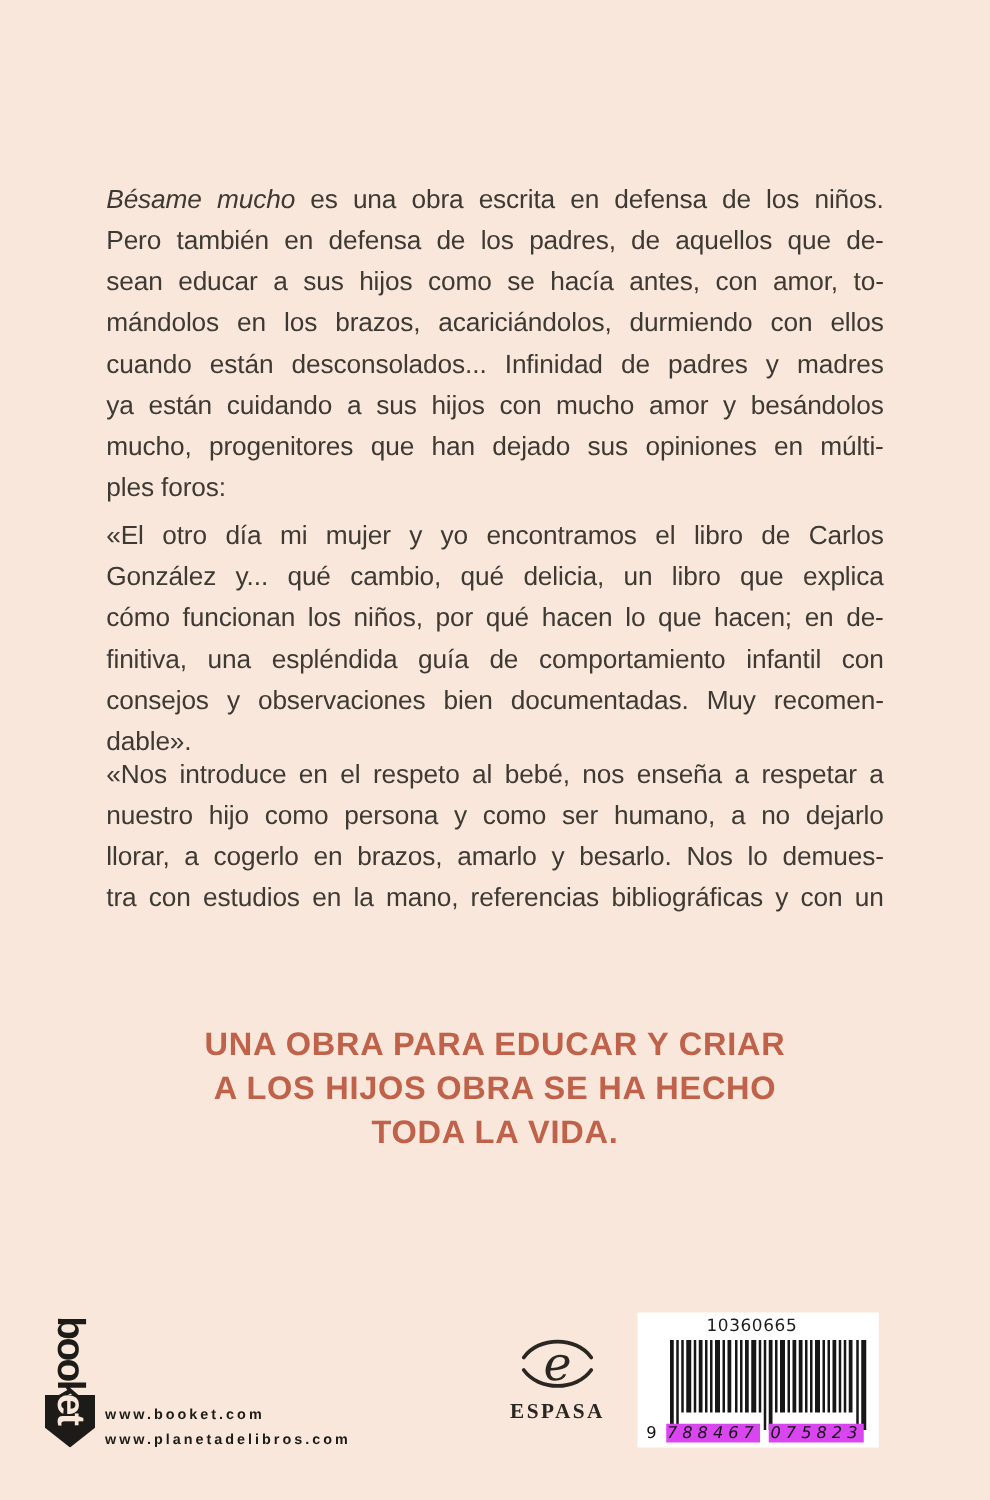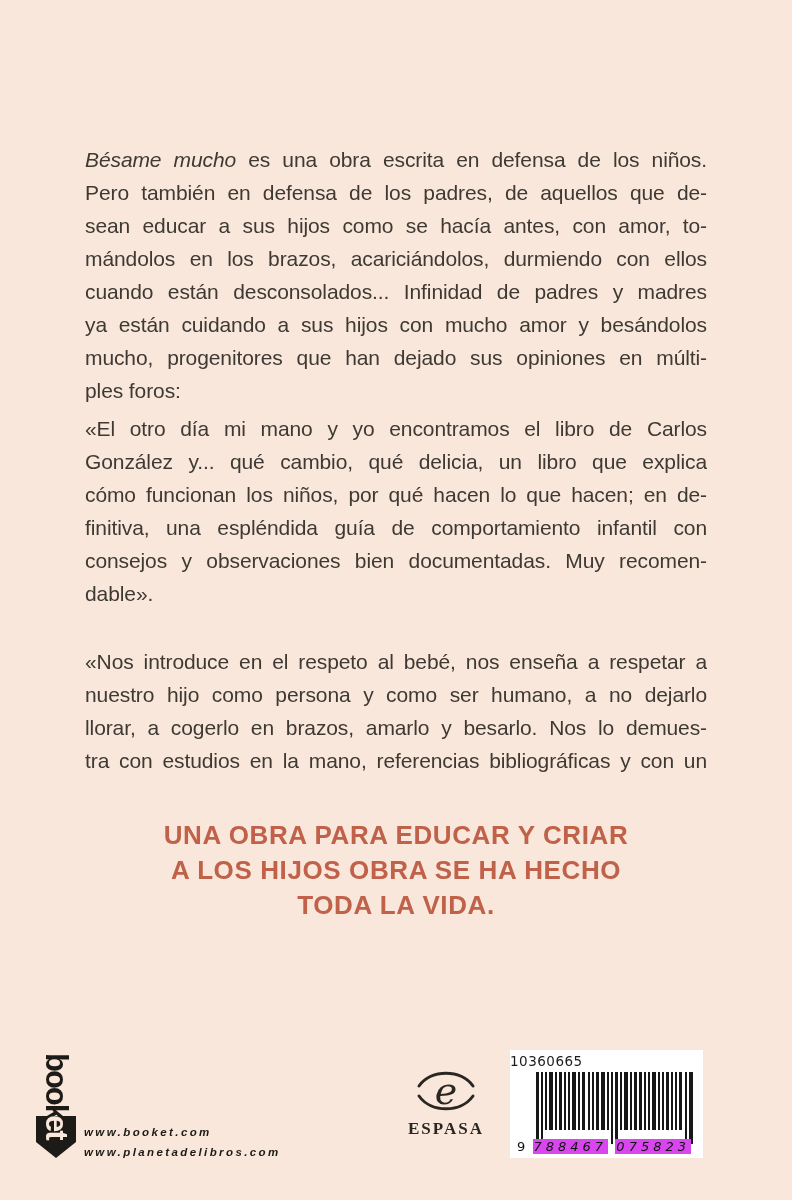--- a/index.html
+++ b/index.html
@@ -68,21 +68,20 @@
   .booket-pocket span{
     font-weight:bold;font-size:31px;letter-spacing:-2px;
     color:var(--bg);
     margin-left:-1px;
     line-height:40px;
   }
   
   .urls{
     position:absolute;left:84px;top:1126px;
     color:var(--ink);
-    font-style:italic;
   }
   .url-line{
     height:20px;
     font-weight:bold;
     font-size:11.5px;
     letter-spacing:2.4px;
     text-align:left;
     font-family:"Liberation Sans",sans-serif;
   }
   
@@ -98,21 +97,21 @@
     letter-spacing:2px;
     margin-top:1px;
   }
   
   .barcode{
     position:absolute;left:510px;top:1050px;
     width:193px;height:108px;
     background:#ffffff;
   }
   .bc-top{
-    text-align:left;
+    text-align:center;
     padding:3px 10px 0 0;
     font-size:13.5px;
     letter-spacing:0.5px;
     color:#1c1c1c;
     font-family:"DejaVu Sans",sans-serif;
     height:17px;
   }
   .bc-bars{
     margin:2px 10px 0 26px;
     height:72px;
@@ -141,28 +140,28 @@
         <div class="line"><em>Bésame mucho</em><span> es una obra escrita en defensa de los niños.</span></div>
         <div class="line">Pero también en defensa de los padres, de aquellos que de-</div>
         <div class="line">sean educar a sus hijos como se hacía antes, con amor, to-</div>
         <div class="line">mándolos en los brazos, acariciándolos, durmiendo con ellos</div>
         <div class="line">cuando están desconsolados... Infinidad de padres y madres</div>
         <div class="line">ya están cuidando a sus hijos con mucho amor y besándolos</div>
         <div class="line">mucho, progenitores que han dejado sus opiniones en múlti-</div>
         <div class="line line-last">ples foros:</div>
       </div>
     <div class="para" style="top:412px">
-        <div class="line">«El otro día mi mano y yo encontramos el libro de Carlos</div>
+        <div class="line">«El otro día mi mujer y yo encontramos el libro de Carlos</div>
         <div class="line">González y... qué cambio, qué delicia, un libro que explica</div>
         <div class="line">cómo funcionan los niños, por qué hacen lo que hacen; en de-</div>
         <div class="line">finitiva, una espléndida guía de comportamiento infantil con</div>
         <div class="line">consejos y observaciones bien documentadas. Muy recomen-</div>
         <div class="line line-last">dable».</div>
       </div>
-    <div class="para" style="top:645px">
+    <div class="para" style="top:603px">
         <div class="line">«Nos introduce en el respeto al bebé, nos enseña a respetar a</div>
         <div class="line">nuestro hijo como persona y como ser humano, a no dejarlo</div>
         <div class="line">llorar, a cogerlo en brazos, amarlo y besarlo. Nos lo demues-</div>
         <div class="line">tra con estudios en la mano, referencias bibliográficas y con un</div>
       </div>
   </section>
 
   <div class="callout">
       <div class="callout-line">UNA OBRA PARA EDUCAR Y CRIAR</div>
       <div class="callout-line">A LOS HIJOS OBRA SE HA HECHO</div>

